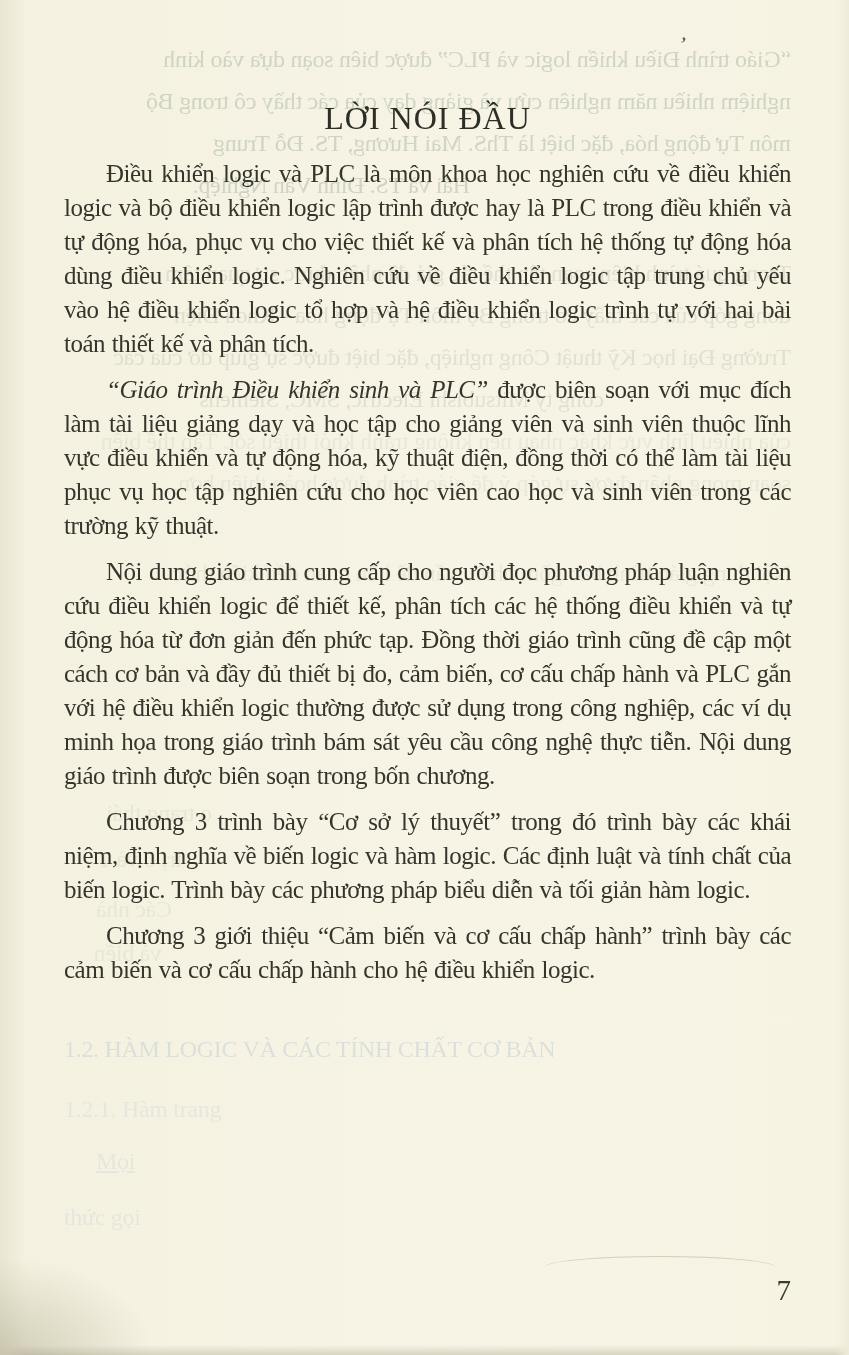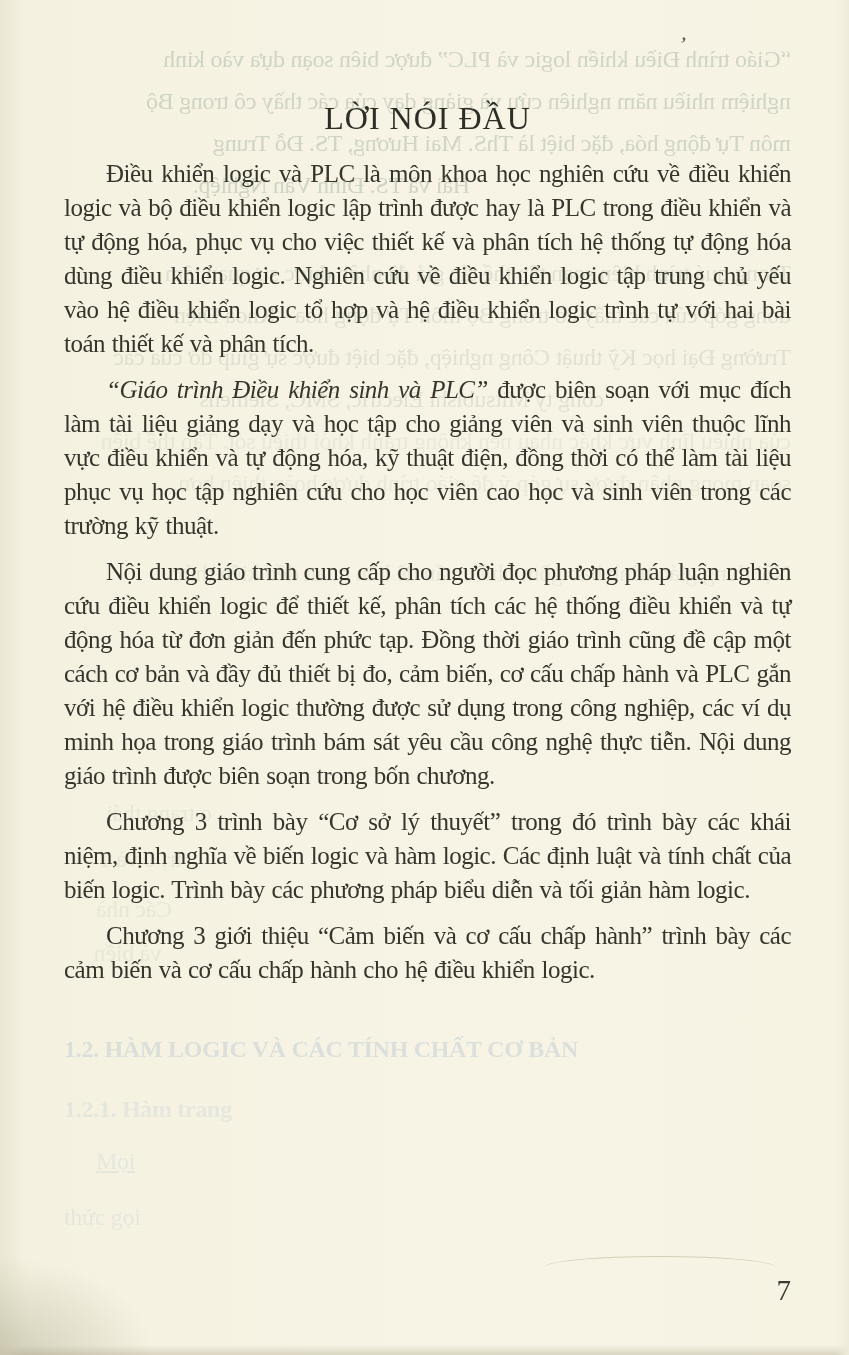--- a/index.html
+++ b/index.html
@@ -23,21 +23,21 @@
     font-size:24px;letter-spacing:-.3px;white-space:nowrap;overflow:hidden;
     filter:blur(.6px);
     text-align:justify;
   }
   .ghost.mirrored{transform:scaleX(-1);}
   .ghost.tone-green{color:#9cab97;}
   .ghost.tone-blue{color:#8fa8c4;}
   .ghost.s-strong{opacity:.42;}
   .ghost.s-soft{opacity:.25;}
   .ghost.s-faint{opacity:.15;}
-  .ghost.bold{font-weight:bold;}
+  .ghost.bold{font-weight:normal;}
   
   .content{
     position:absolute;left:64px;top:100px;width:727px;z-index:2;
     color:#35352c;
   }
   .page-title{
     margin:0 0 20px 0;
     font-size:32px;font-weight:normal;letter-spacing:1px;
     text-align:center;color:#2d2e26;
   }

